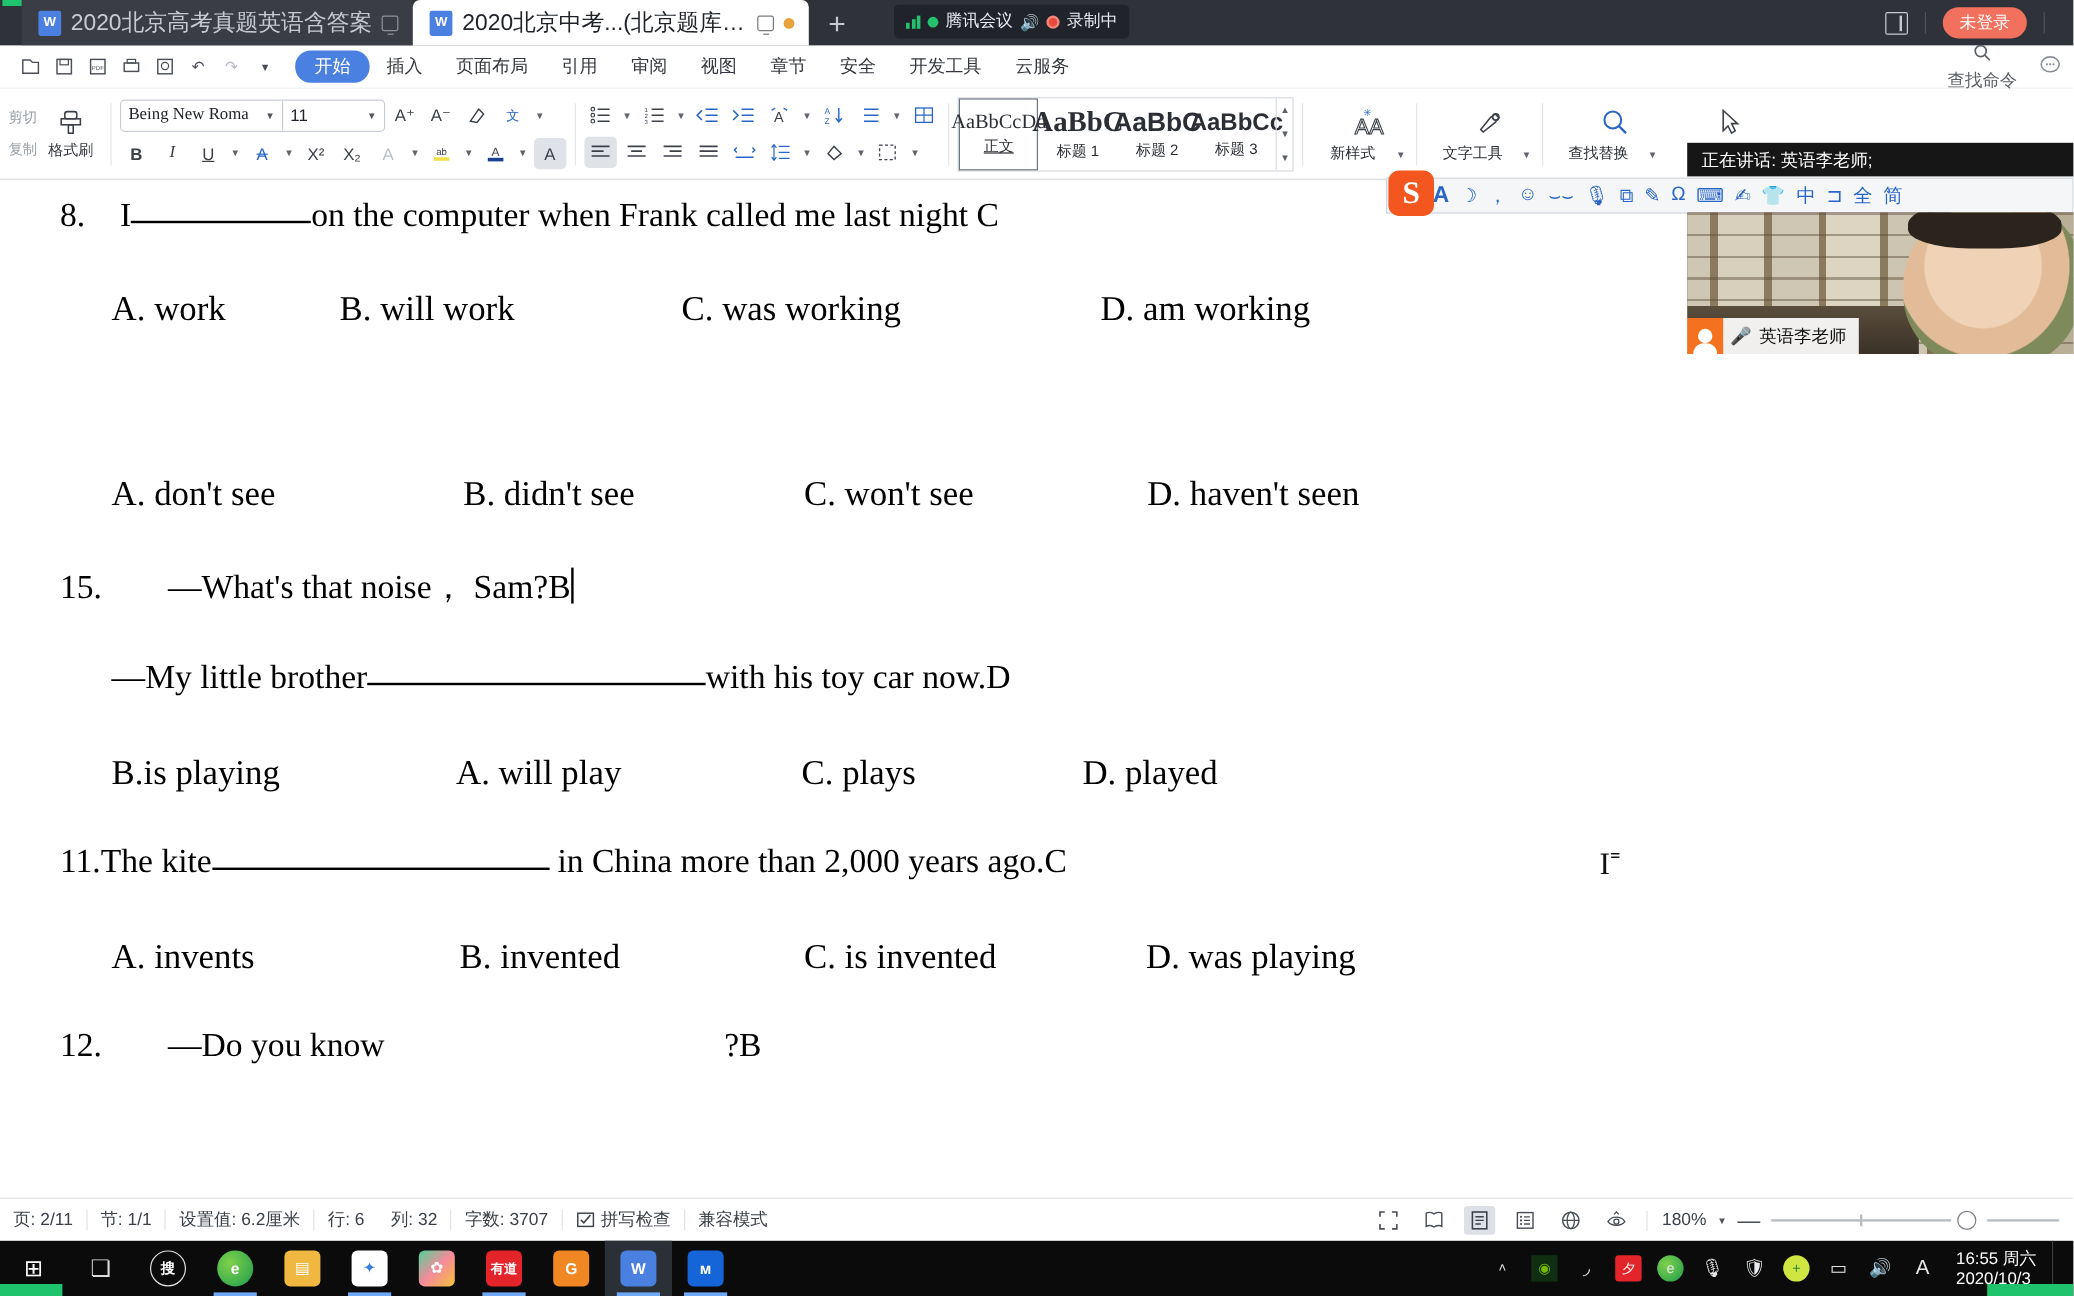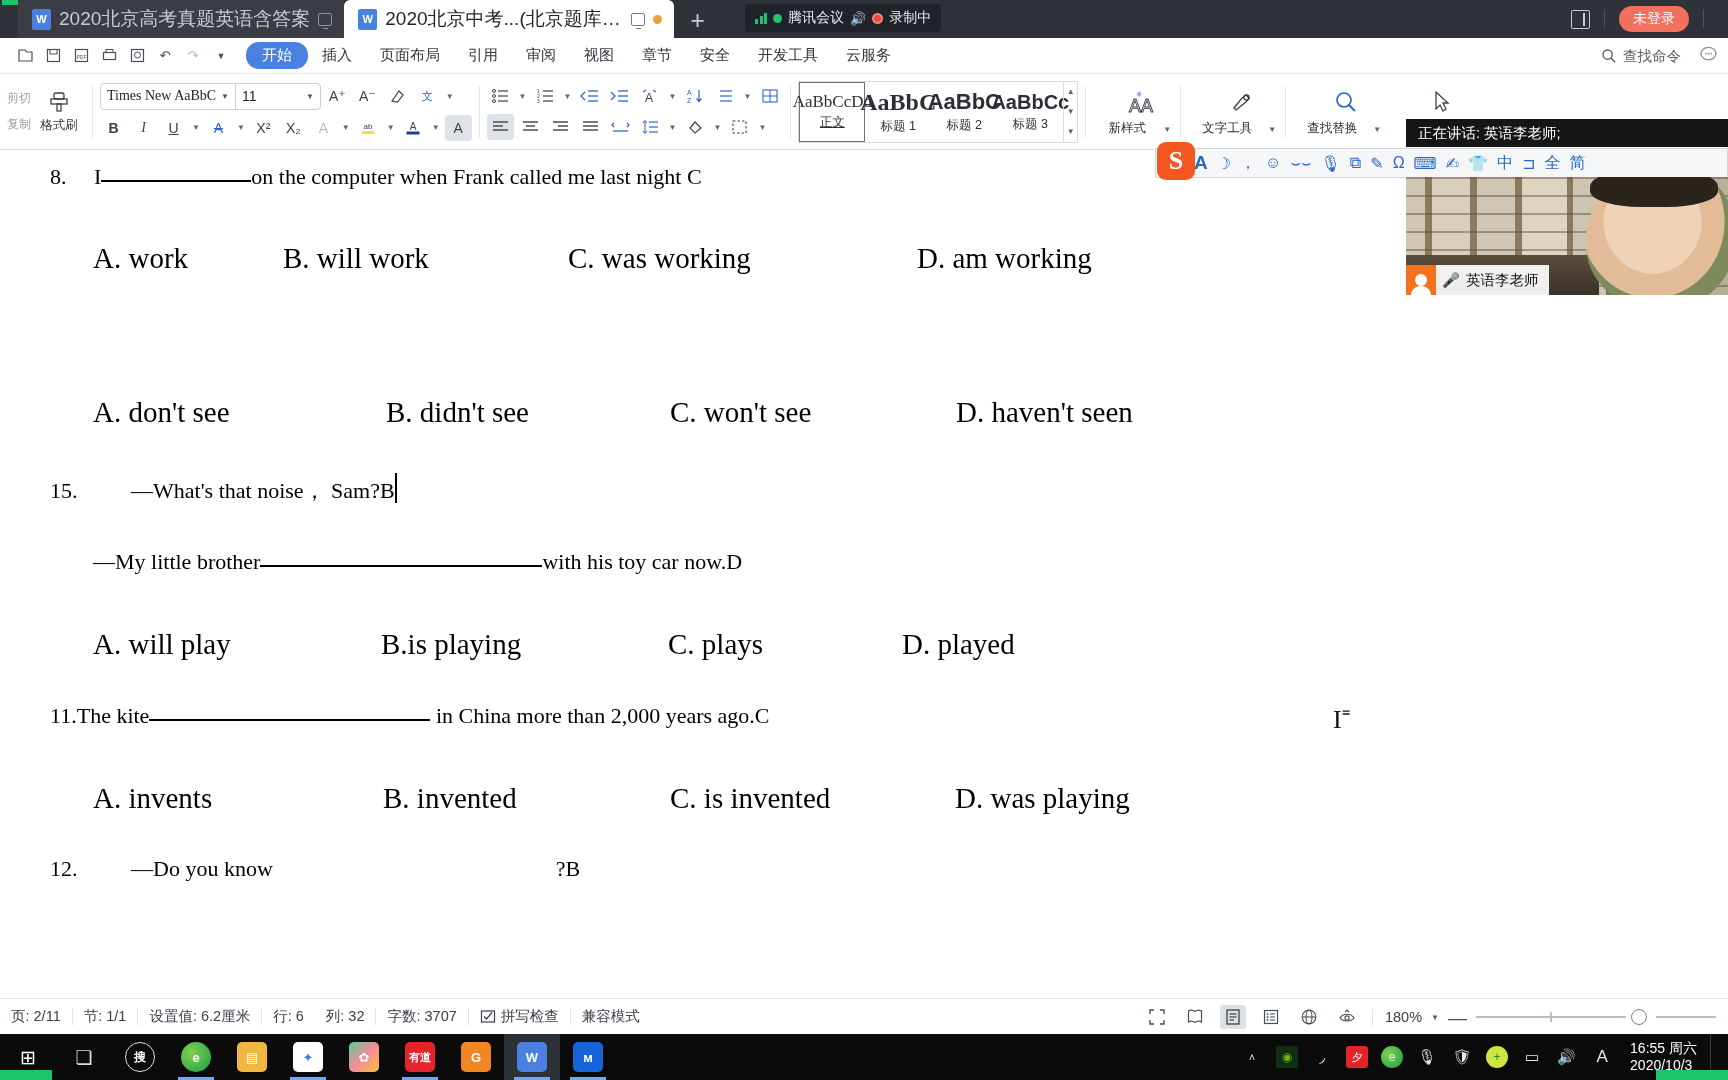--- a/index.html
+++ b/index.html
@@ -63,21 +63,21 @@
     position:absolute; top:38px; left:0; width:1728px; height:36px;
     background:#fff; display:flex; align-items:center; border-bottom:1px solid #eceff2;
   }
   .qicons { display:flex; align-items:center; gap:2px; padding-left:12px; }
   .qicon { width:26px; height:24px; display:flex; align-items:center; justify-content:center; color:#4a4f57; font-size:13px;}
   .qicon svg { display:block; }
   .menu-items { display:flex; align-items:center; gap:0; margin-left:12px; }
   .menu-item { font-size:15px; color:#33373d; padding:4px 14px; border-radius:13px; white-space:nowrap;}
   .menu-item.active { background:#4a80e0; color:#fff; padding:4px 16px;}
   .menubar-right { position:absolute; right:10px; top:0; height:36px; display:flex; align-items:center; gap:18px; color:#5a5f66; font-size:14.5px;}
-  .find-cmd { display:flex; align-items:center; gap:6px; }
+  .find-cmd { display:flex; align-items:center; gap:6px;flex-direction:column; }
 
   
   .ribbon {
     position:absolute; top:74px; left:0; width:1728px; height:76px;
     background:#fff; border-bottom:1px solid #d9dde2;
     display:flex; align-items:center;
   }
   .rgrp { display:flex; align-items:center; height:72px; padding:0 7px; }
   .rsep { width:1px; height:52px; background:#e3e7eb; }
   .two-rows { display:flex; flex-direction:column; justify-content:center; gap:5px; height:72px;}
@@ -158,21 +158,21 @@
   .vb-av-in { width:12px; height:12px; border-radius:50%; background:#fff; position:relative;}
   .vb-av-in:after{content:"";position:absolute;left:-4px;top:12px;width:20px;height:9px;border-radius:10px 10px 0 0;background:#fff;}
 
   
   .doc {
     position:absolute; top:150px; left:0; width:1728px; height:848px;
     background:#fff; overflow:hidden;
     font-family:"Liberation Serif", "DejaVu Serif", serif;
     color:#000;
   }
-  .q { position:absolute; white-space:nowrap; font-size:22px; line-height:1; }
+  .q { position:absolute; white-space:nowrap; font-size:28px; line-height:1; }
   .opts { position:absolute; display:flex; white-space:nowrap; font-size:29px; }
   .opts span { display:inline-block; }
   .blank { display:inline-block; border-bottom:2.4px solid #000; vertical-align:2px; }
   .caret-ins { display:inline-block; width:2px; height:30px; background:#000; vertical-align:-5px; }
   .mouse-ibeam { position:absolute; left:1333px; top:550px; font-size:26px; color:#111; font-family:"Liberation Serif",serif;}
 
   
   .statusbar {
     position:absolute; top:998px; left:0; width:1728px; height:36px;
     background:#fff; border-top:1px solid #e2e6ea;
@@ -334,21 +334,21 @@
         </span>
         <span>格式刷</span>
       </div>
     </div>
     <div class="rsep"></div>
 
     <div class="rgrp">
       <div class="two-rows">
         <div class="row">
           <div class="fontbox">
-            <span class="fontname">Times New AaBbC</span>
+            <span class="fontname">Being New Roma</span>
             <span class="selcaret">▼</span>
             <span class="fsep"></span>
             <span class="fontsize">11</span>
             <span class="selcaret">▼</span>
           </div>
           <span class="btn">A⁺</span>
           <span class="btn">A⁻</span>
           <span class="btn">
             <svg width="17" height="17" viewBox="0 0 17 17">
                 <path d="M3 13 L10 3 L14 7 L8.5 14 Z" fill="none" stroke="#3c4149" stroke-width="1.2"></path>
@@ -622,22 +622,22 @@
     </div>
 
     <div class="q" style="left:50px; top:323px;">
       <span>15.</span>
       <span style="padding-left:48px;">—What's that noise，  Sam?B</span><span class="caret-ins"></span>
     </div>
     <div class="q" style="left:93px; top:401px;">
       <span>—My little brother</span><span class="blank" style="width:282px;"></span><span>with his toy car now.D</span>
     </div>
     <div class="opts" style="left:93px; top:478px;">
+      <span style="width:287px">B.is playing</span>
       <span style="width:288px">A.    will play</span>
-      <span style="width:287px">B.is playing</span>
       <span style="width:234px">C. plays</span>
       <span>D. played</span>
     </div>
 
     <div class="q" style="left:50px; top:555px;">
       <span>11.</span><span>The kite</span><span class="blank" style="width:281px;"></span><span> in China more than 2,000 years ago.C</span>
     </div>
     <div class="opts" style="left:93px; top:632px;">
       <span style="width:290px">A.    invents</span>
       <span style="width:287px">B. invented</span>

